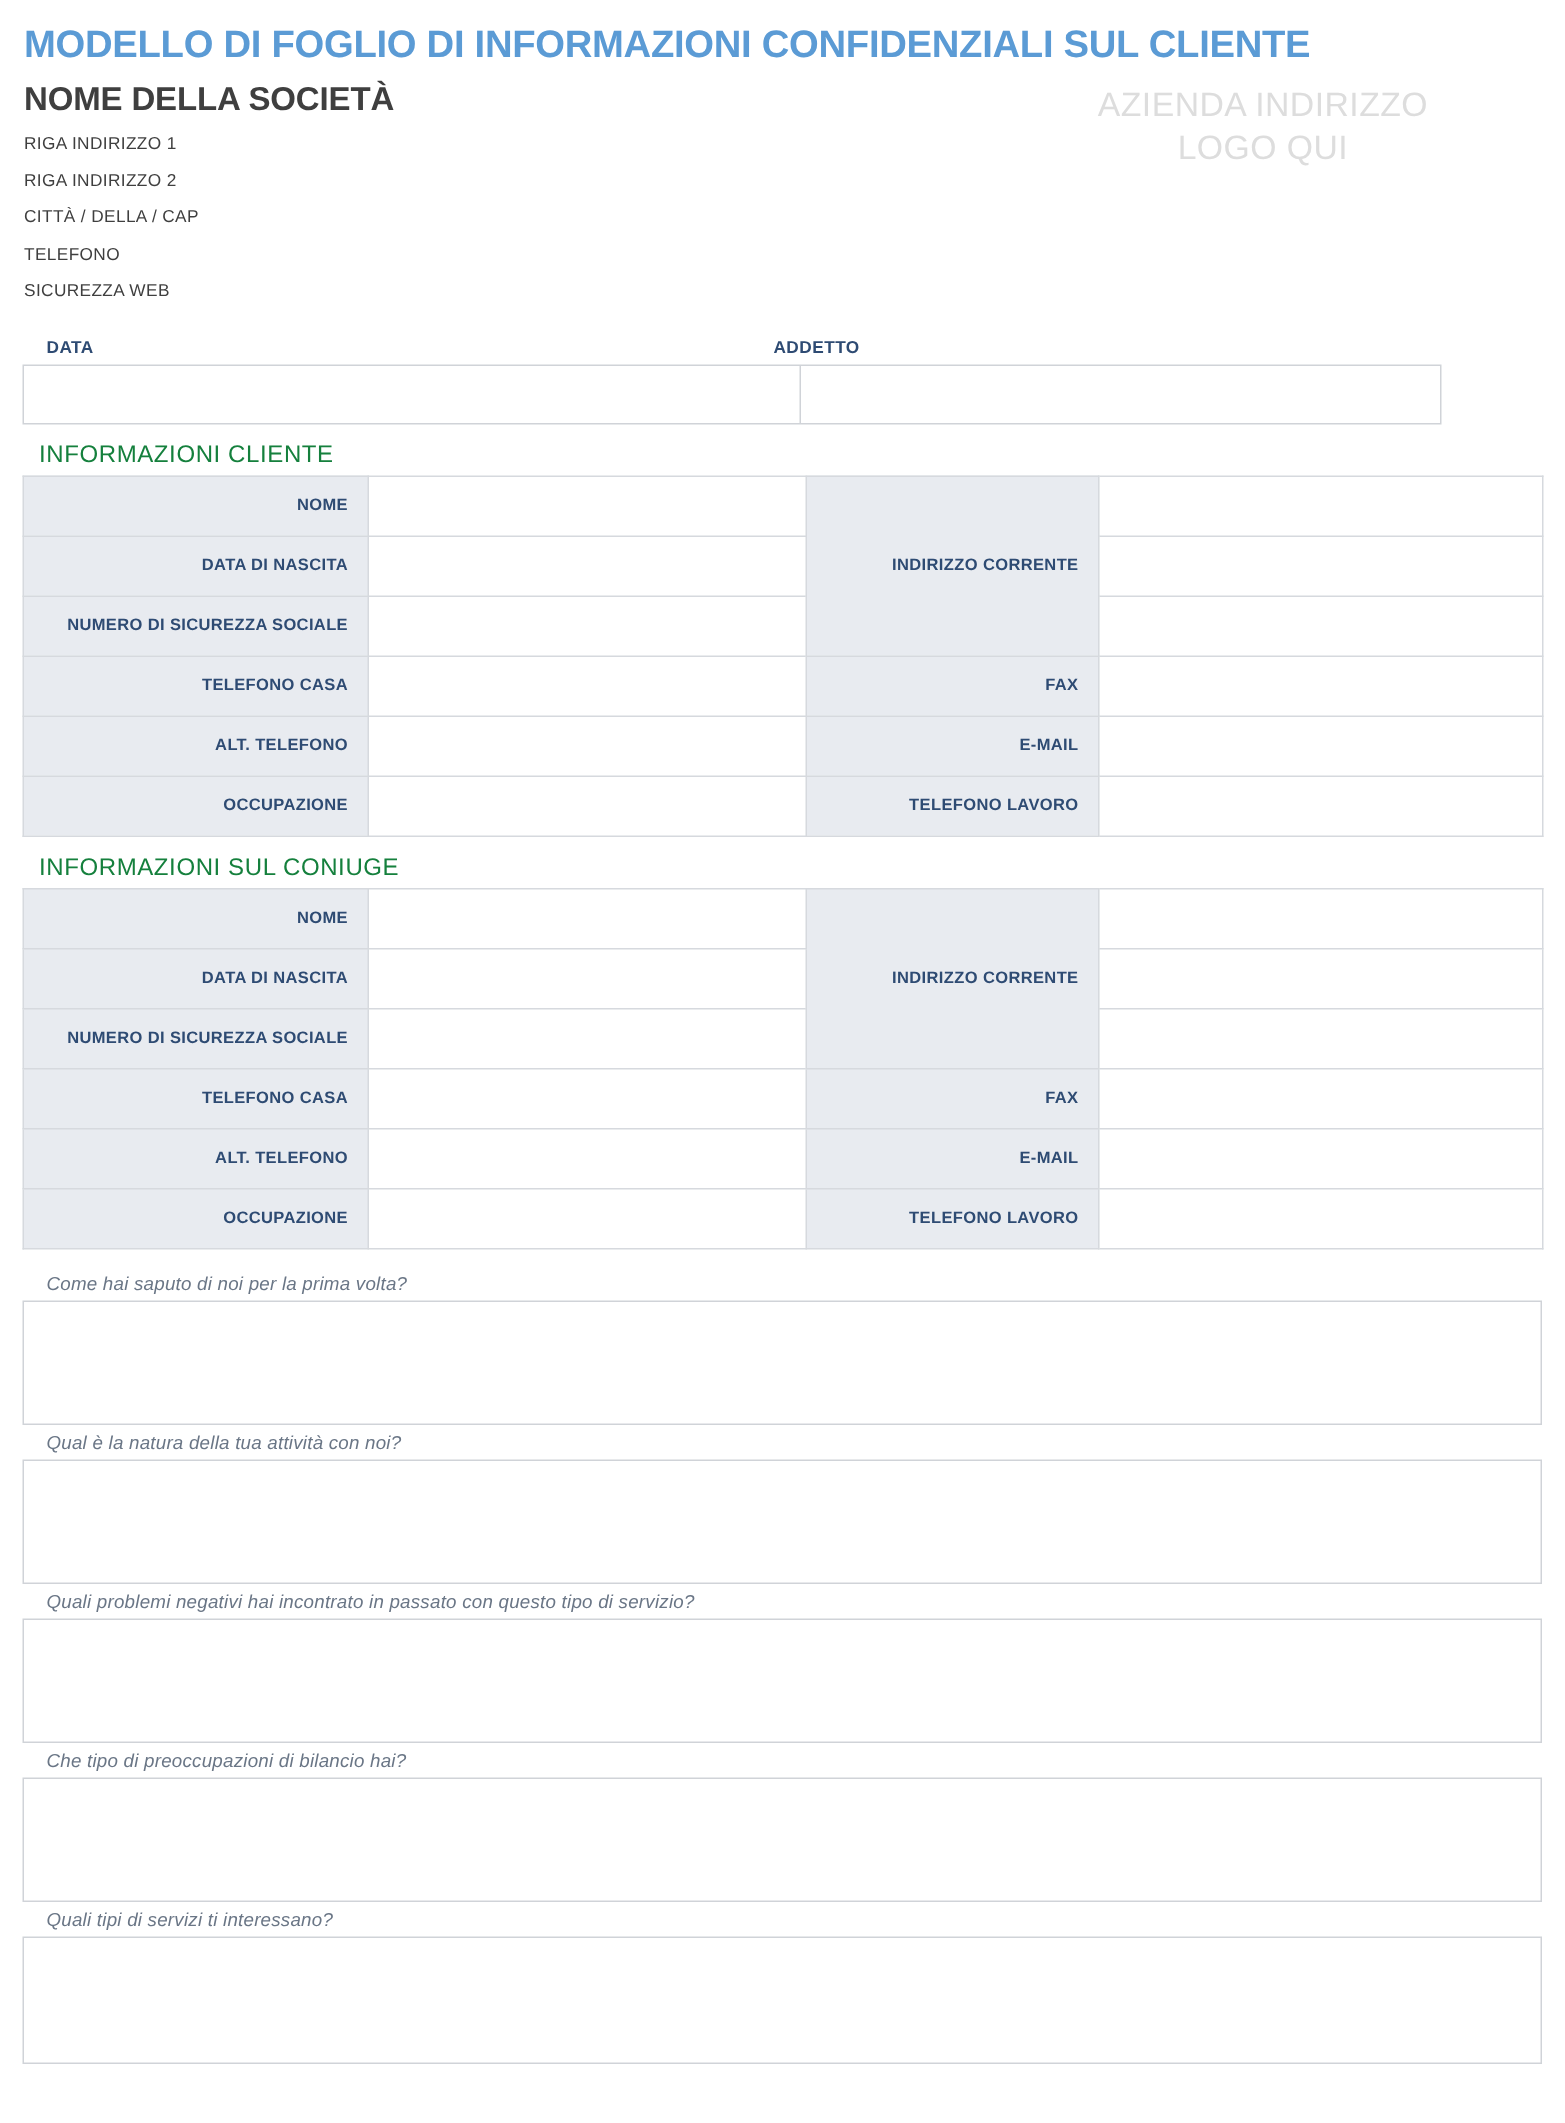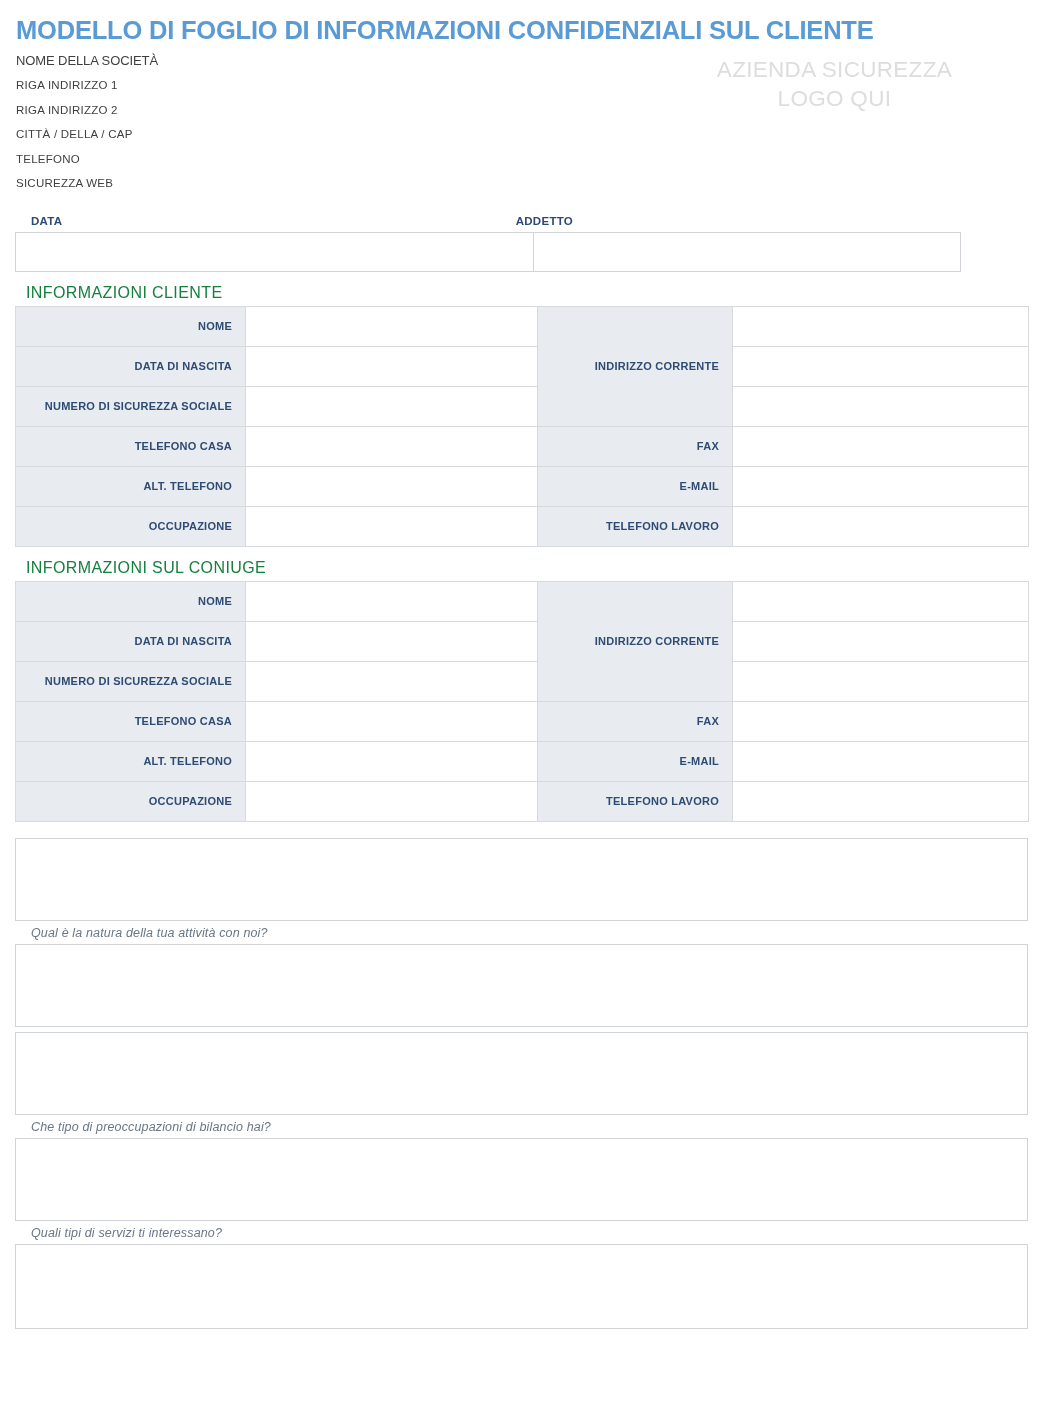--- a/index.html
+++ b/index.html
@@ -36,22 +36,22 @@
   .header-row {
     display: flex;
     justify-content: space-between;
     align-items: flex-start;
     padding: 9px 16px 0 16px;
   }
   .company-block {
     flex: 0 0 auto;
   }
   .company-name {
-    font-size: 13px;
-    font-weight: normal;
+    font-size: 22px;
+    font-weight: bold;
     color: #3f3f3f;
     letter-spacing: -0.1px;
     margin-bottom: 11px;
   }
   .addr-line {
     font-size: 11.5px;
     color: #3f3f3f;
     letter-spacing: 0.25px;
     margin-bottom: 12.5px;
   }
@@ -163,21 +163,21 @@
   <div class="header-row">
     <div class="company-block">
       <div class="company-name">NOME DELLA SOCIETÀ</div>
       <div class="addr-line">RIGA INDIRIZZO 1</div>
       <div class="addr-line">RIGA INDIRIZZO 2</div>
       <div class="addr-line">CITTÀ / DELLA / CAP</div>
       <div class="addr-line">TELEFONO</div>
       <div class="addr-line">SICUREZZA WEB</div>
     </div>
     <div class="logo-placeholder">
-      <div>AZIENDA SICUREZZA</div>
+      <div>AZIENDA INDIRIZZO</div>
       <div>LOGO QUI</div>
     </div>
   </div>
 
   <div class="top-fields">
     <div class="top-labels">
       <div class="tl tl-a">DATA</div>
       <div class="tl tl-b">ADDETTO</div>
     </div>
     <div class="top-boxes">
@@ -273,27 +273,29 @@
         <td class="lbl">OCCUPAZIONE</td>
         <td class="val"></td>
         <td class="lbl">TELEFONO LAVORO</td>
         <td class="val"></td>
       </tr>
     </tbody>
   </table>
 
   <div class="questions">
     <div class="question-block">
+      <div class="q-label">Come hai saputo di noi per la prima volta?</div>
       <div class="q-box"></div>
     </div>
     <div class="question-block">
       <div class="q-label">Qual è la natura della tua attività con noi?</div>
       <div class="q-box"></div>
     </div>
     <div class="question-block">
+      <div class="q-label">Quali problemi negativi hai incontrato in passato con questo tipo di servizio?</div>
       <div class="q-box"></div>
     </div>
     <div class="question-block">
       <div class="q-label">Che tipo di preoccupazioni di bilancio hai?</div>
       <div class="q-box"></div>
     </div>
     <div class="question-block">
       <div class="q-label">Quali tipi di servizi ti interessano?</div>
       <div class="q-box tall"></div>
     </div>

